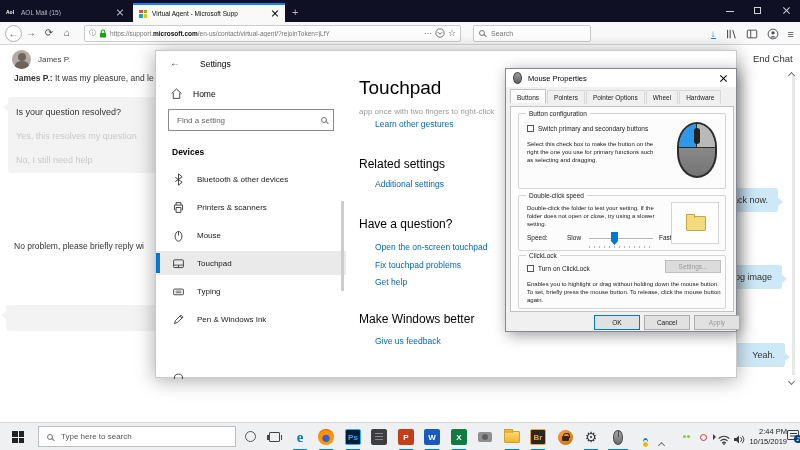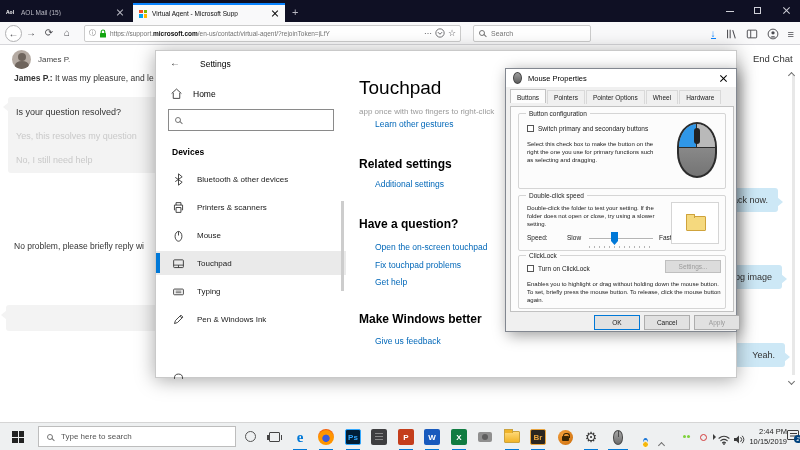--- a/index.html
+++ b/index.html
@@ -85,21 +85,21 @@
   .st-item span{font-size:8px;color:#1a1a1a;white-space:nowrap;}
   .st-item.sel{background:#eaeaea;}
   .st-item.sel::before{content:"";position:absolute;left:0;top:2px;width:3.5px;height:20px;background:#0078d7;}
   .st-item svg,.st-home svg{flex:0 0 13px;display:block;}
   .st-scroll{position:absolute;left:185px;top:150px;width:3px;height:90px;background:#cdcdcd;}
   .st-partial{position:absolute;left:16px;top:318px;width:13px;height:10px;overflow:hidden;}
   .st-main{position:absolute;left:203px;top:0;width:379px;height:328px;overflow:hidden;}
   .pg-title{position:absolute;left:0;top:26px;font-size:19px;font-weight:300;color:#000;}
   .pg-gray{position:absolute;left:0;top:56px;width:150px;font-size:8px;color:#9a9a9a;white-space:nowrap;overflow:hidden;}
   .pg-link{position:absolute;font-size:8.5px;color:#0067b8;margin-left:16px;}
-  .pg-head{position:absolute;font-size:12px;color:#000;font-weight:bold;}
+  .pg-head{position:absolute;font-size:12px;color:#000;}
   
   .win-dialog{position:absolute;left:505px;top:68px;width:232px;height:264px;background:#f0f0f0;border:1px solid #828790;box-shadow:3px 3px 14px rgba(0,0,0,.4);font-size:6.5px;}
   .dlg-titlebar{position:absolute;left:0;top:0;width:100%;height:18px;background:#fff;display:flex;align-items:center;padding:0 7px;gap:6px;}
   .dlg-title{font-size:7.5px;color:#000;flex:1;}
   .dlg-close{width:10px;height:10px;position:relative;color:#000;}
   .dlg-close .xline{top:4.5px;width:9px;}
   .dlg-micon{width:9px;height:12px;border-radius:4.5px/6px;background:linear-gradient(#9d9d9d,#5f5f5f);border:1px solid #444;}
   .dlg-tabs{position:absolute;left:4px;top:21px;display:flex;}
   .dtab{padding:2.5px 6px;font-size:6.5px;color:#1a1a1a;background:#f0f0f0;border:1px solid #d9d9d9;border-bottom:none;margin-right:1px;}
   .dtab.on{background:#fcfcfc;position:relative;top:-1px;padding-top:3.5px;border-color:#c2c2c2;}
@@ -295,20 +295,21 @@
     <span class="st-title">Settings</span>
 
     <div class="st-side">
       <div class="st-home">
         <svg width="13" height="13" viewBox="0 0 16 16">
             <path d="M2 8l6-5.5L14 8M4 7.2V14h8V7.2" fill="none" stroke="#333" stroke-width="1.1"></path>
           </svg>
         <span>Home</span>
       </div>
       <div class="findbox">
+        <input placeholder="Find a setting" style="">
         <i class="mag"></i>
       </div>
       <div class="st-section">Devices</div>
 
       <div class="st-item" style="top:116px;">
         <svg width="13" height="13" viewBox="0 0 16 16">
             <path d="M8 1v14M8 1l4.5 3.7L4 10.6M8 15l4.5-3.7L4 5.4" fill="none" stroke="#333" stroke-width="1.1"></path>
           </svg>
         <span>Bluetooth &amp; other devices</span>
       </div>

